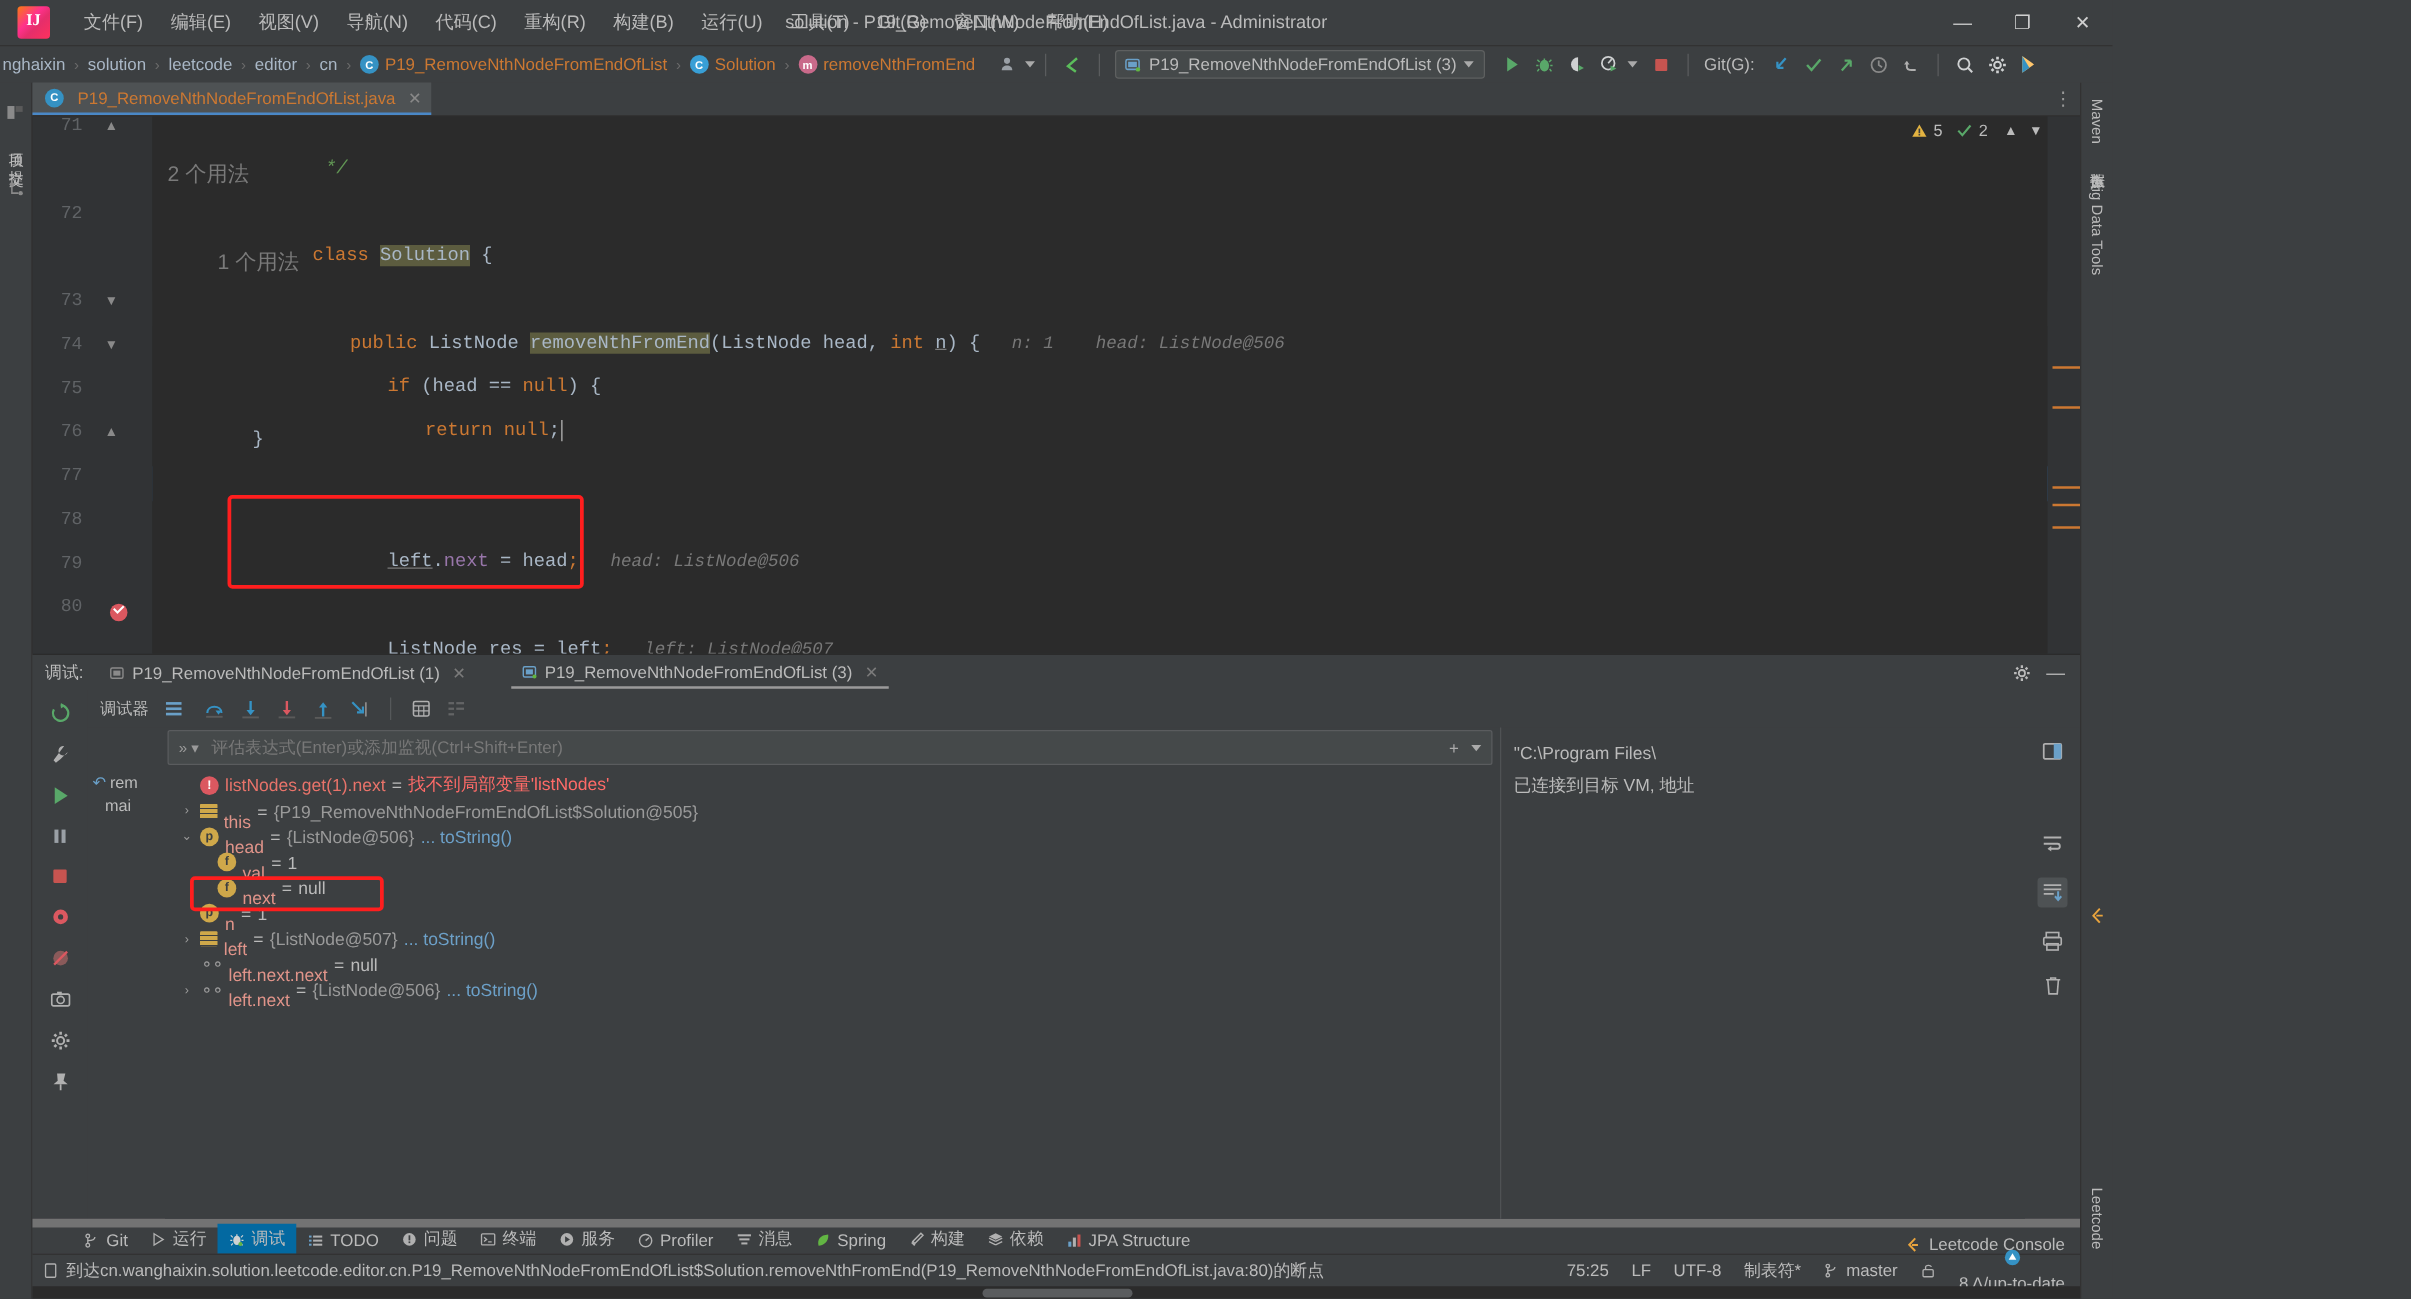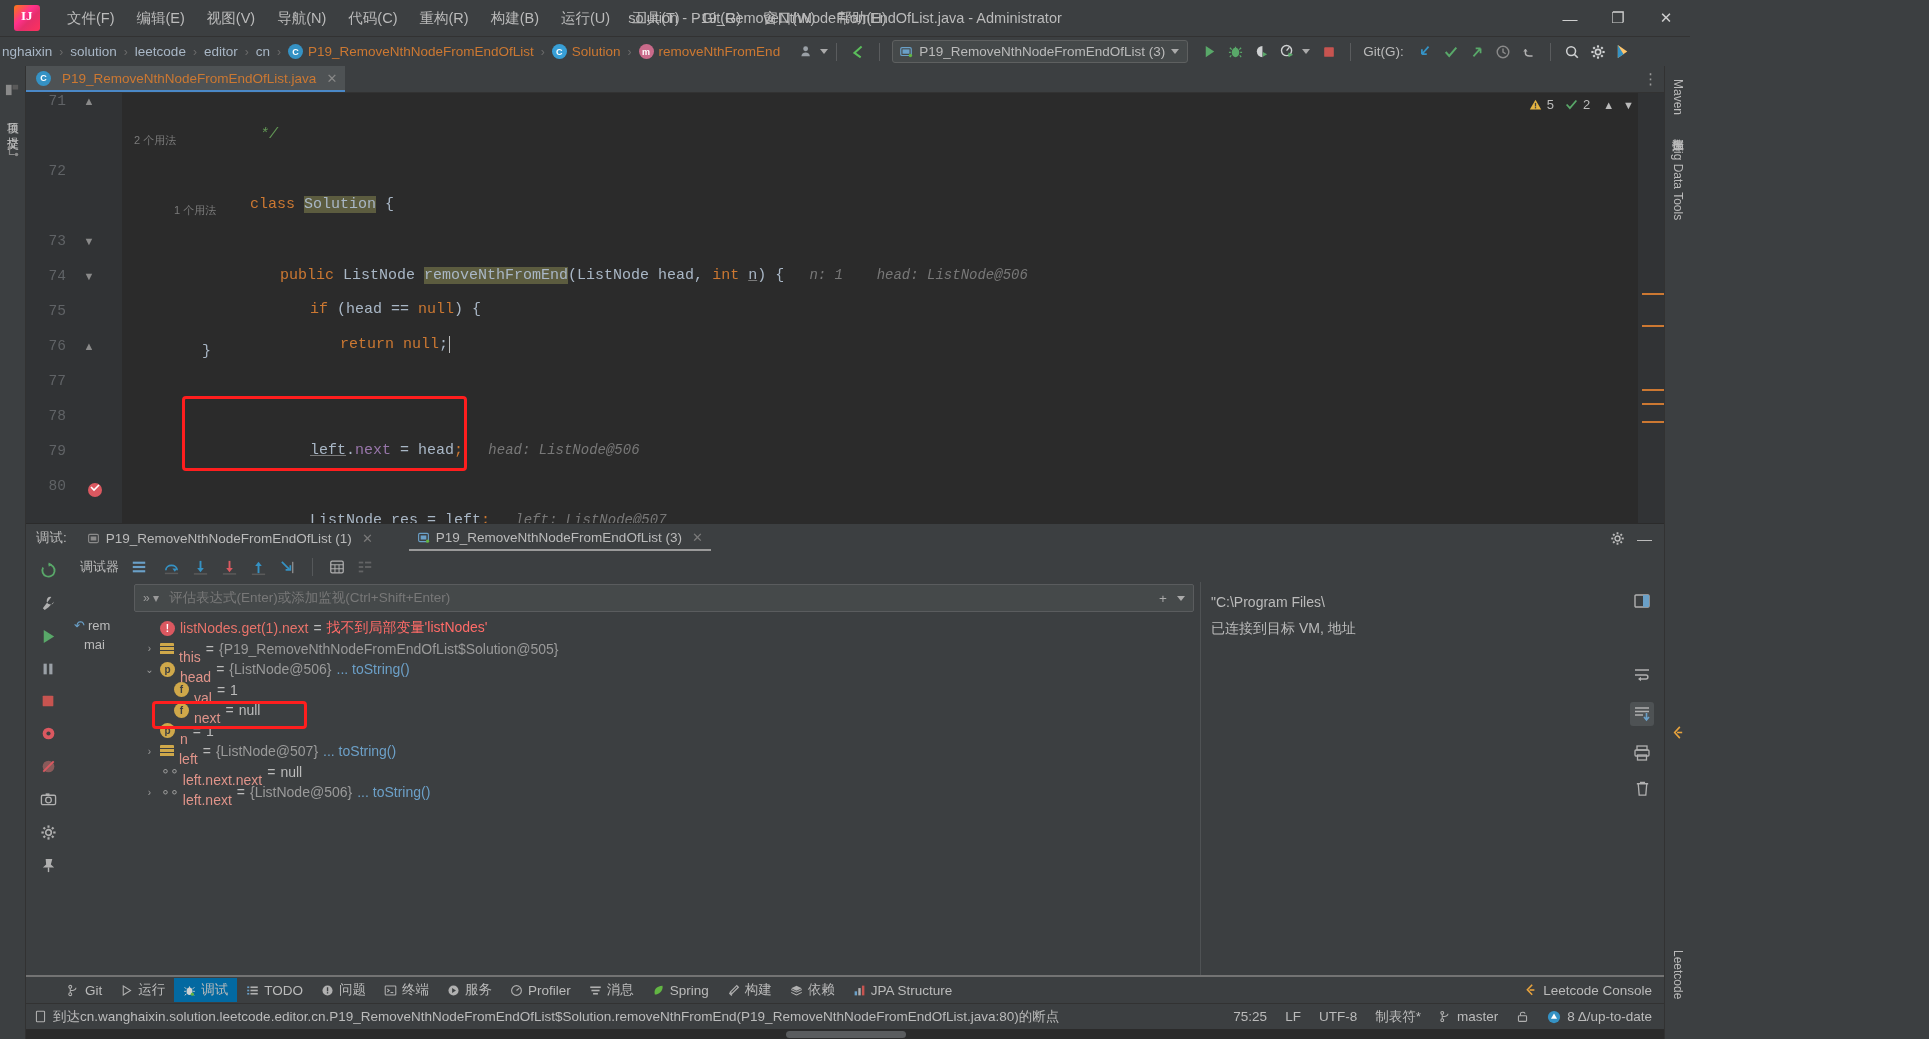--- a/index.html
+++ b/index.html
@@ -92,21 +92,21 @@
               font-family: "Liberation Mono", monospace; font-size: 15px; }
   .cl { position: absolute; left: 10px; white-space: pre; line-height: 28px; height: 28px; }
   .hl-caret { position:absolute; left:96px; right: 0; height: 28px; background: #323232; }
   .hl-exec { position:absolute; left:96px; right: 0; height: 28px; background: #2f5d8c; }
   .kw { color: #cc7832; }
   .cmt { color: #629755; font-style: italic;}
   .plain { color: #a9b7c6; }
   .num { color: #6897bb; }
   .hint { color: #787878; font-style: italic; font-size: 14px;}
   .paramhint { background:#414a3c; color:#9a9a9a; font-style:italic; font-size:13px; padding:0 2px; border-radius:2px;}
-  .usage { color: #7a7a7a; font-size: 11px; font-family: "Liberation Sans", sans-serif; font-style: normal;}
+  .usage { color: #7a7a7a; font-size: 17px; font-family: "Liberation Sans", sans-serif; font-style: normal;}
   .sel-ident { background: #5c5c3f; }
   .und { text-decoration: underline; text-decoration-color:#7a7a7a;}
   .fld { color: #9876aa; }
   .redbox { position: absolute; border: 3px solid #ff1e1e; border-radius: 4px; pointer-events: none; }
   .ed-right { width: 26px; flex: 0 0 26px; background: #313335; position: relative; }
   .warnbar { position: absolute; right: 30px; top: 4px; display:flex; align-items:center; gap:5px;
              font-size: 13px; color: #bbbbbb; z-index: 5;}
   .mark { position:absolute; right:0; width: 22px; height: 2px; }
   .bp { position:absolute; width:14px;height:14px;border-radius:50%;background:#db5860; }
 
@@ -151,22 +151,22 @@
   .vref { color: #9a9a9a; }
   .vtostr { color: #6ca0c8; text-align: center; }
   .verr { color: #ff6b68; }
   .console { width: 420px; flex: 0 0 420px; background: #3c3f41; border-left:1px solid #4f5254;
              padding: 12px 8px 0 10px; font-size: 14px; color: #bbbbbb; position:relative;}
   .cline { white-space: nowrap; overflow: hidden; margin-bottom: 10px;}
   .cright { width: 44px; flex:0 0 44px; background:#3c3f41; display:flex; flex-direction:column;
             align-items:center; padding-top: 10px; gap: 18px;}
 
   
-  .toolwin { height: 28px; flex:0 0 28px; background: #3c3f41; display: flex; align-items: center;
-             border-top: 2px solid #737373; font-size: 13.5px; padding-left: 32px; }
+  .toolwin { height: 28px; flex:0 0 28px; background: #3c3f41; display: flex; align-items: flex-end;
+             border-top: 7px solid #737373; font-size: 13.5px; padding-left: 32px; }
   .tw-item { display:flex; align-items:center; gap:5px; padding: 3px 9px; color: #bbbbbb; white-space:nowrap;}
   .tw-item.active { background: #0369a1; }
   .tw-right { margin-left:auto; display:flex; align-items:center; gap:6px; padding-right: 12px;}
   .statusbar { height: 26px; flex:0 0 26px; background: #3c3f41; display:flex; align-items:center;
                font-size: 13.5px; padding-left: 8px; color: #bbbbbb; border-top:1px solid #323232;}
   .sb-right { margin-left:auto; display:flex; align-items:center; gap: 18px; padding-right: 12px;}
   .scrollstrip { height: 10px; flex:0 0 10px; background:#2b2b2b; position:relative;}
   .scrollthumb { position:absolute; height:7px; top:2px; background:#5a5c5e; border-radius:4px;}
   svg { display:block; }
 </style>
@@ -920,21 +920,21 @@
                 <path d="M4 8 C9 8 11 7 11 4.5" stroke="#b0b0b0" stroke-width="1.3" fill="none"></path>
               </svg>
             <span>master</span>
           </span>
           <span>
             <svg width="13" height="13" viewBox="0 0 16 16">
                 <rect x="3" y="7" width="10" height="7" rx="1" fill="none" stroke="#b0b0b0" stroke-width="1.3"></rect>
                 <path d="M5.5 7 L5.5 4.5 C5.5 2.5 11 2 11 4.5" fill="none" stroke="#b0b0b0" stroke-width="1.3"></path>
               </svg>
           </span>
-          <span style="display:flex;align-items:center;gap:6px;">
+          <span style="display:flex;align-items:center;gap:6px;flex-direction:column;">
             <svg width="14" height="14" viewBox="0 0 16 16">
                 <circle cx="8" cy="8" r="7" fill="#3592c4"></circle>
                 <path d="M8 4 L11.5 10 L4.5 10 Z" fill="#fff"></path>
               </svg>
             <span>8 Δ/up-to-date</span>
           </span>
         </span>
       </div>
 
       <div class="scrollstrip">

